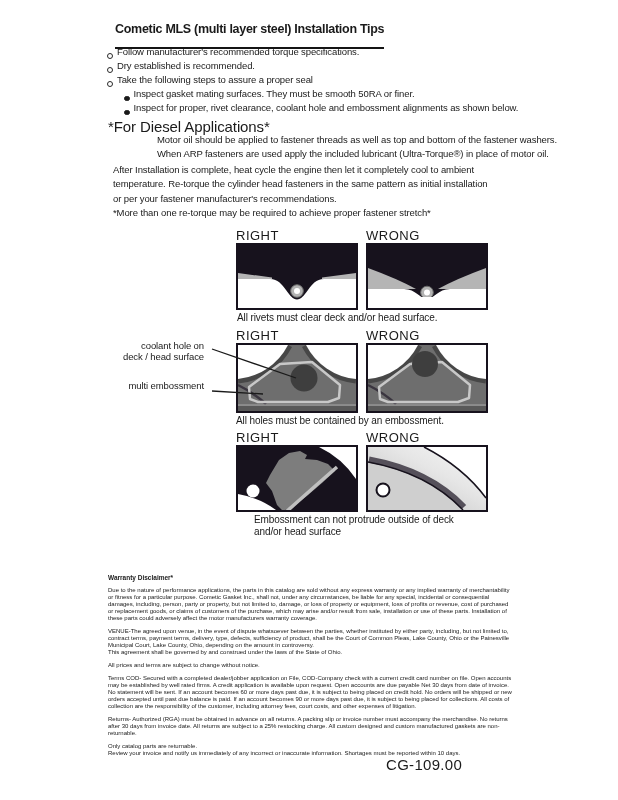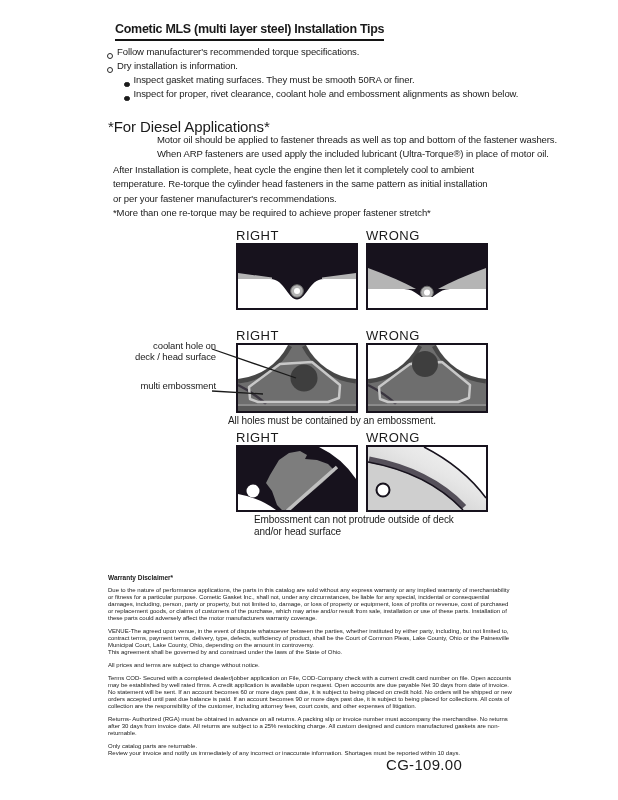--- a/index.html
+++ b/index.html
@@ -4,32 +4,32 @@
 <style>
   html,body{margin:0;padding:0;background:#ffffff;}
   .page{
     position:relative;width:618px;height:800px;background:#ffffff;overflow:hidden;
     font-family:"Liberation Sans",sans-serif;color:#1a1a1a;
   }
   .pre{white-space:pre-line;}
   .abs{position:absolute;}
   .title{
     left:115px;top:22px;font-size:12.5px;font-weight:bold;letter-spacing:-0.3px;
-    border-bottom:2px solid #141414;padding-bottom:3px;display:inline-block;
+    border-bottom:2px solid #141414;padding-bottom:11px;display:inline-block;
   }
   .bullets{left:107px;top:45px;width:450px;font-size:9.5px;line-height:14px;letter-spacing:-0.1px;}
   .brow{display:flex;align-items:flex-end;}
   .bmark{width:4px;height:4px;border:1px solid #2a2a2a;border-radius:50%;margin:4px 4px 0 0;flex:none;}
   .brow.sub{padding-left:17px;}
   .brow.sub .bmark{background:#1a1a1a;border-color:#1a1a1a;width:3.5px;height:3.5px;margin-top:4.5px;}
   .h2{left:108px;top:118px;font-size:15px;font-weight:normal;letter-spacing:-0.1px;}
   .body-p{left:113px;width:480px;font-size:9.5px;line-height:14.4px;letter-spacing:-0.1px;}
   .dg-head{font-size:13px;letter-spacing:0.5px;text-align:left;width:122px;}
   .dg-cap{font-size:10px;letter-spacing:-0.1px;line-height:12px;}
-  .dg-label{font-size:9.5px;line-height:10.5px;text-align:right;width:112px;left:104px;letter-spacing:-0.1px;}
+  .dg-label{font-size:9.5px;line-height:10.5px;text-align:right;width:112px;left:92px;letter-spacing:-0.1px;}
   .figbox{width:122px;height:70px;display:block;}
   .legal{left:108px;top:574px;width:406px;font-size:6px;line-height:7px;letter-spacing:0;}
   .legal h3{font-size:6.5px;margin:0 0 6px 0;}
   .legal p{margin:0 0 6px 0;}
   .footer-code{left:386px;top:756px;font-size:15px;letter-spacing:0.3px;}
   svg{display:block;}
 </style>
 </head>
 <body>
 
@@ -37,21 +37,25 @@
 
   <div class="abs title">Cometic MLS (multi layer steel) Installation Tips</div>
 
   <div class="abs bullets">
     <div class="brow">
       <span class="bmark"></span>
       <span>Follow manufacturer's recommended torque specifications.</span>
     </div>
     <div class="brow">
       <span class="bmark"></span>
-      <span>Dry installation is information.</span>
+      <span>Dry established is recommended.</span>
+    </div>
+    <div class="brow">
+      <span class="bmark"></span>
+      <span>Take the following steps to assure a proper seal</span>
     </div>
     <div class="brow sub">
       <span class="bmark"></span>
       <span>Inspect gasket mating surfaces.  They must be smooth 50RA or finer.</span>
     </div>
     <div class="brow sub">
       <span class="bmark"></span>
       <span>Inspect for proper, rivet clearance, coolant hole and embossment alignments as shown below.</span>
     </div>
   </div>
@@ -86,20 +90,21 @@
       <path d="M120,25 Q90,36 72,46 L120,46 Z" fill="#b5b5b5"></path>
       <rect x="2" y="46" width="118" height="19" fill="#ffffff"></rect>
       <path d="M38,46 C50,46 54,56 61,56 C68,56 72,46 84,46 Z" fill="#17121d"></path>
       <circle cx="61" cy="49.5" r="6.3" fill="#b3b3b3" stroke="#6a6a6a" stroke-width="1"></circle>
       <circle cx="61" cy="49.5" r="3" fill="#ffffff"></circle>
       <rect x="2" y="54" width="118" height="11" fill="#ffffff"></rect>
       <rect x="1" y="1" width="120" height="65" fill="none" stroke="#17121d" stroke-width="2"></rect>
     </svg>
   </div>
 
+  <div class="abs dg-cap" style="left:237px;top:312px;">All rivets must clear deck and/or head surface.</div>
 
   <div class="abs dg-head" style="left:236px;top:328px;">RIGHT</div>
   <div class="abs dg-head" style="left:366px;top:328px;">WRONG</div>
 
   <div class="abs dg-label pre" style="top:341px;">coolant hole on
 deck / head surface</div>
   <div class="abs dg-label" style="top:381px;">multi embossment</div>
 
   <div class="abs" style="left:236px;top:343px;">
     <svg class="figbox" viewBox="0 0 122 70">
@@ -131,21 +136,21 @@
       <circle cx="59" cy="21" r="13" fill="#3e3e3e"></circle>
       <rect x="1" y="1" width="120" height="68" fill="none" stroke="#17121d" stroke-width="2"></rect>
     </svg>
   </div>
 
   <svg class="abs" style="left:110px;top:335px;z-index:3;pointer-events:none;" width="260" height="85" viewBox="0 0 260 85">
     <line x1="102" y1="14" x2="186" y2="43" stroke="#1a1a1a" stroke-width="1.3"></line>
     <line x1="102" y1="56" x2="153" y2="59" stroke="#1a1a1a" stroke-width="1.3"></line>
   </svg>
 
-  <div class="abs dg-cap" style="left:228px;top:415px;">All holes must be contained by an embossment.</div>
+  <div class="abs dg-cap" style="left:236px;top:415px;">All holes must be contained by an embossment.</div>
 
   <div class="abs dg-head" style="left:236px;top:430px;">RIGHT</div>
   <div class="abs dg-head" style="left:366px;top:430px;">WRONG</div>
 
   <div class="abs" style="left:236px;top:445px;">
     <svg class="figbox" style="height:67px;" viewBox="0 0 122 67">
       <rect x="0" y="0" width="122" height="67" fill="#ffffff"></rect>
       <path d="M2,2 L83,2 Q106,13 120,34 L120,65 L40,65 Q24,53 2,49 Z" fill="#17121d"></path>
       <path d="M34,30 L43,15 L53,8 L64,6 L71,10 L69,14 L81,15 L92,19 L99,26 L86,38 L72,50 L58,61 L47,66 L41,60 L36,46 L30,38 Z" fill="#7d7d7d"></path>
       <path d="M101,22 Q78,42 50,67" stroke="#c0c0c0" stroke-width="3.5" fill="none"></path>

